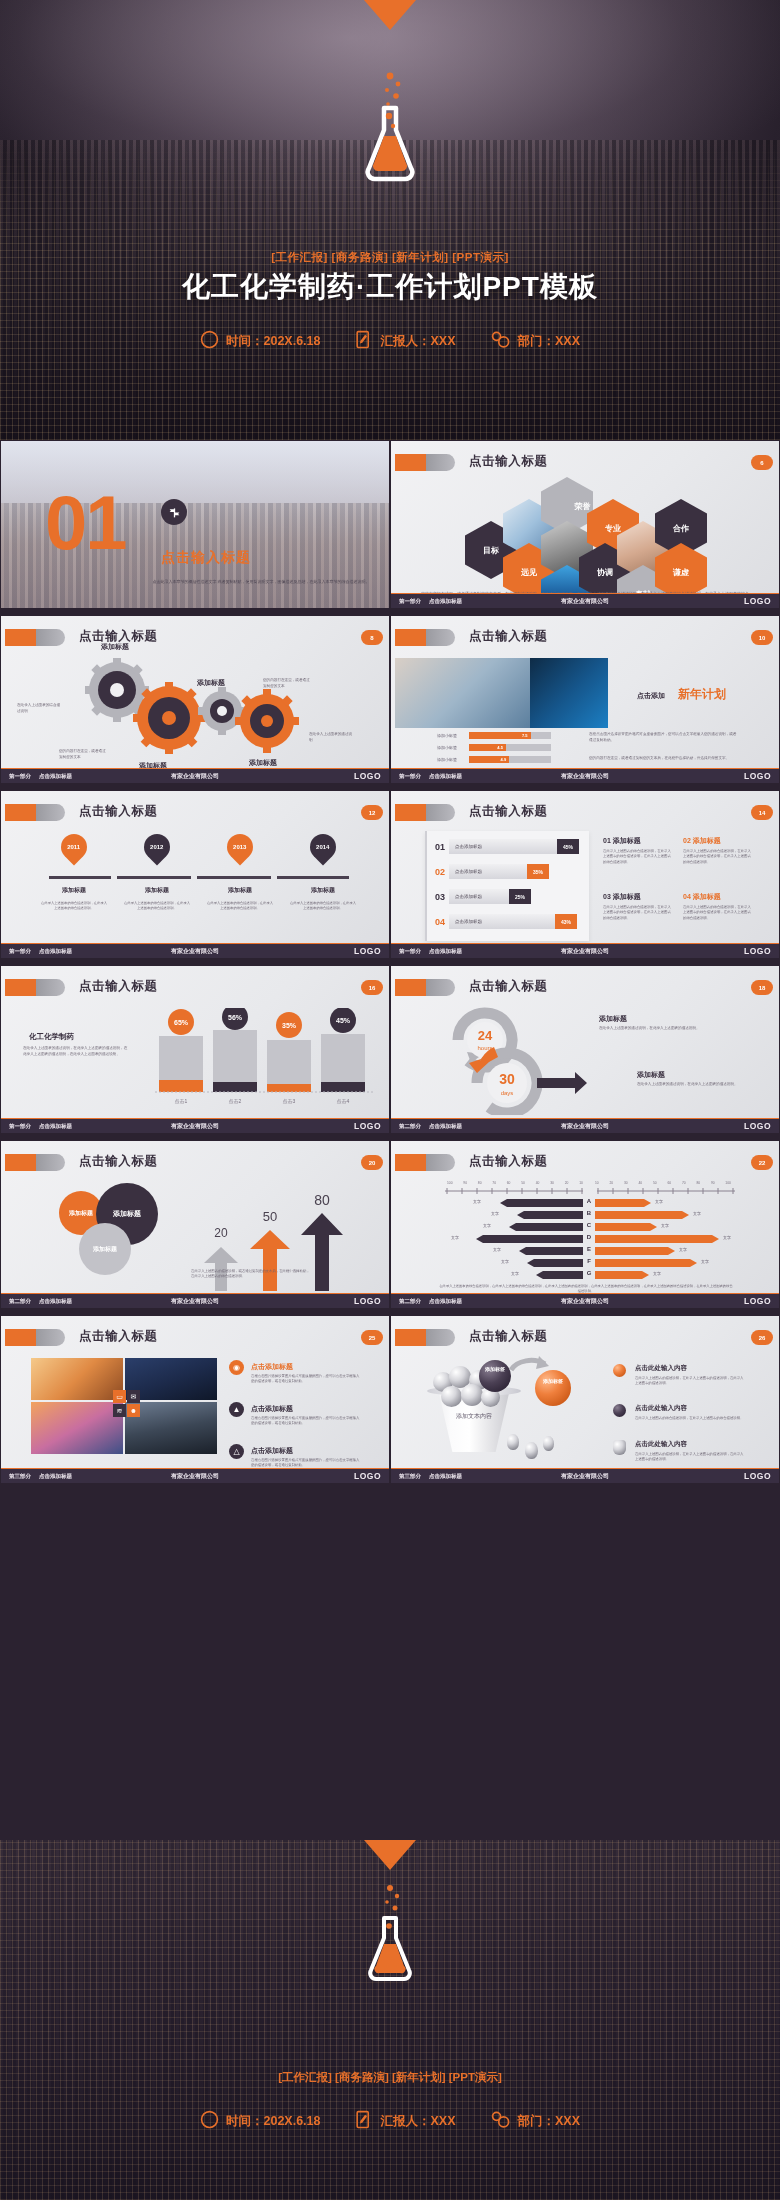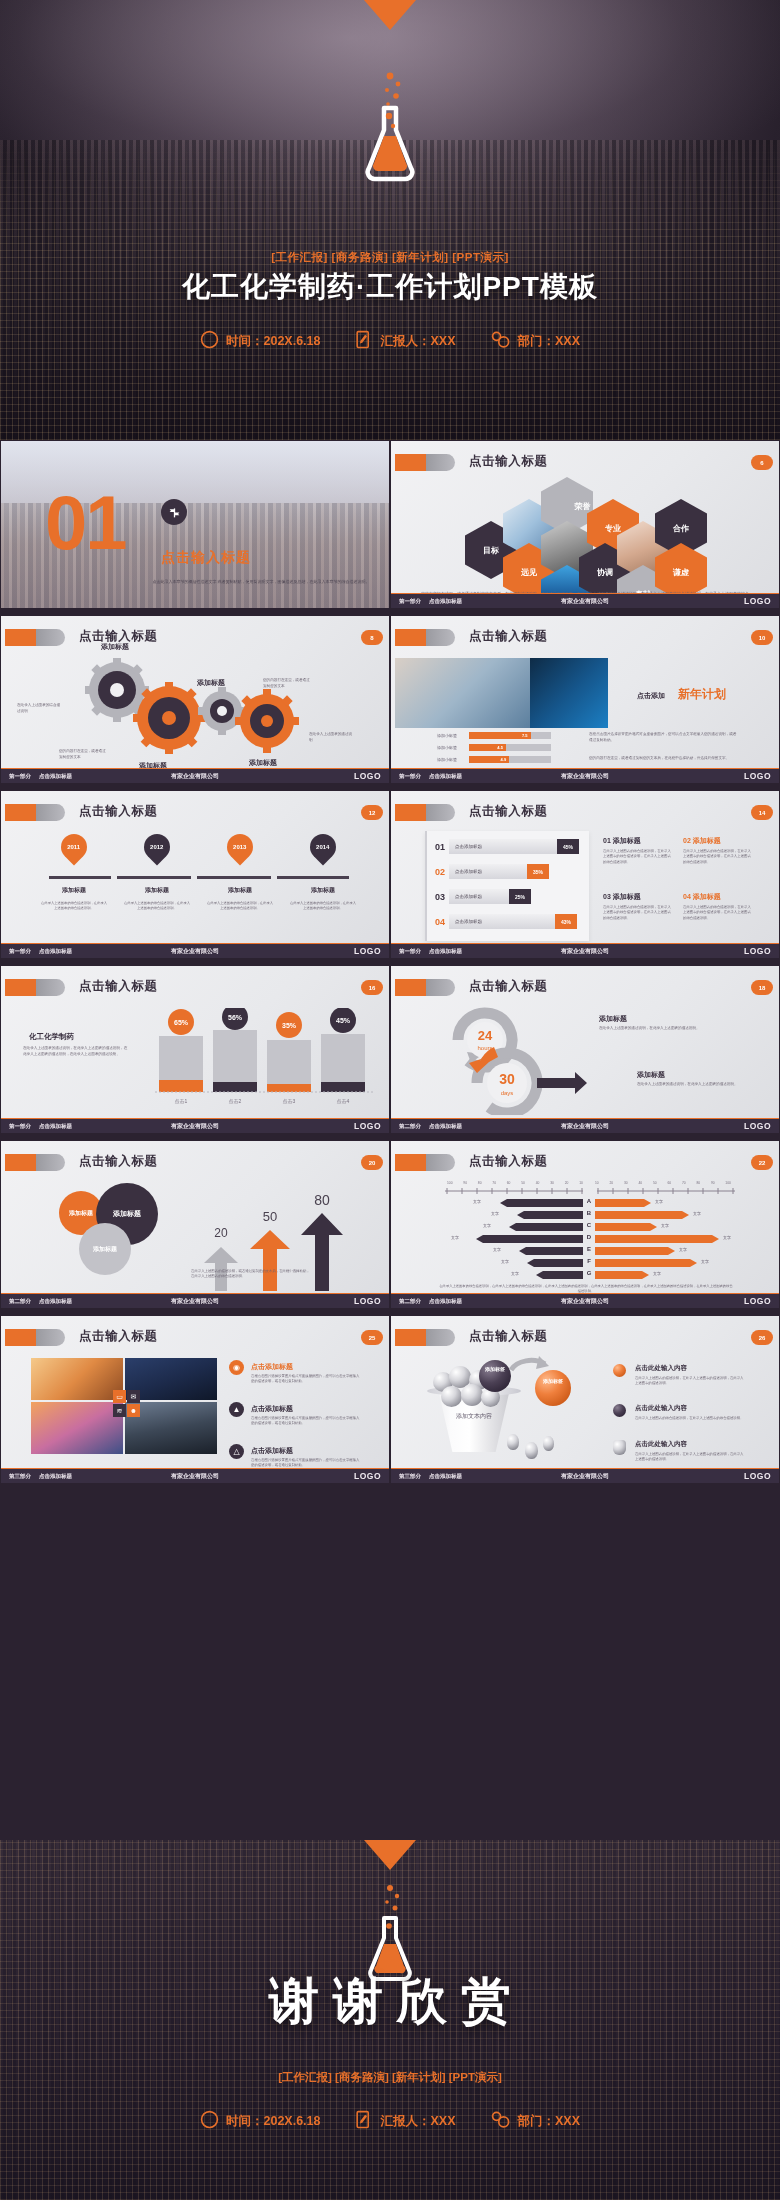--- a/index.html
+++ b/index.html
@@ -885,21 +885,20 @@
       <svg width="54" height="110" viewBox="0 0 54 110">
         <circle cx="27" cy="12" r="3" fill="#e8702a"></circle>
         <circle cx="34" cy="20" r="2.2" fill="#e8702a"></circle>
         <circle cx="24" cy="26" r="1.8" fill="#e8702a"></circle>
         <circle cx="32" cy="32" r="2.5" fill="#e8702a"></circle>
         <path d="M21 42 L21 62 L8 94 a6 6 0 0 0 5 9 l28 0 a6 6 0 0 0 5 -9 L33 62 L33 42 Z" fill="none" stroke="#ffffff" stroke-width="4" stroke-linejoin="round"></path>
         <path d="M21 68 L13 90 a4 4 0 0 0 3.5 7 l21 0 a4 4 0 0 0 3.5 -7 L33 68 Z" fill="#e8702a"></path>
         <circle cx="26" cy="50" r="2.8" fill="#e8702a"></circle>
       </svg>
     </div>
-    <div class="end-title">谢谢欣赏</div>
     <div class="end-tag">[工作汇报] [商务路演] [新年计划] [PPT演示]</div>
     <div class="end-meta">
       <div class="mi">
         <span>
           <svg width="19" height="19" viewBox="0 0 24 24">
               <circle cx="12" cy="12" r="10" fill="none" stroke="#e8702a" stroke-width="2"></circle>
               <path d="M16 8 L10.5 13.5 L8 16 L13.5 10.5 Z" fill="#e8702a"></path>
             </svg>
         </span>
         <span>时间：202X.6.18</span>

